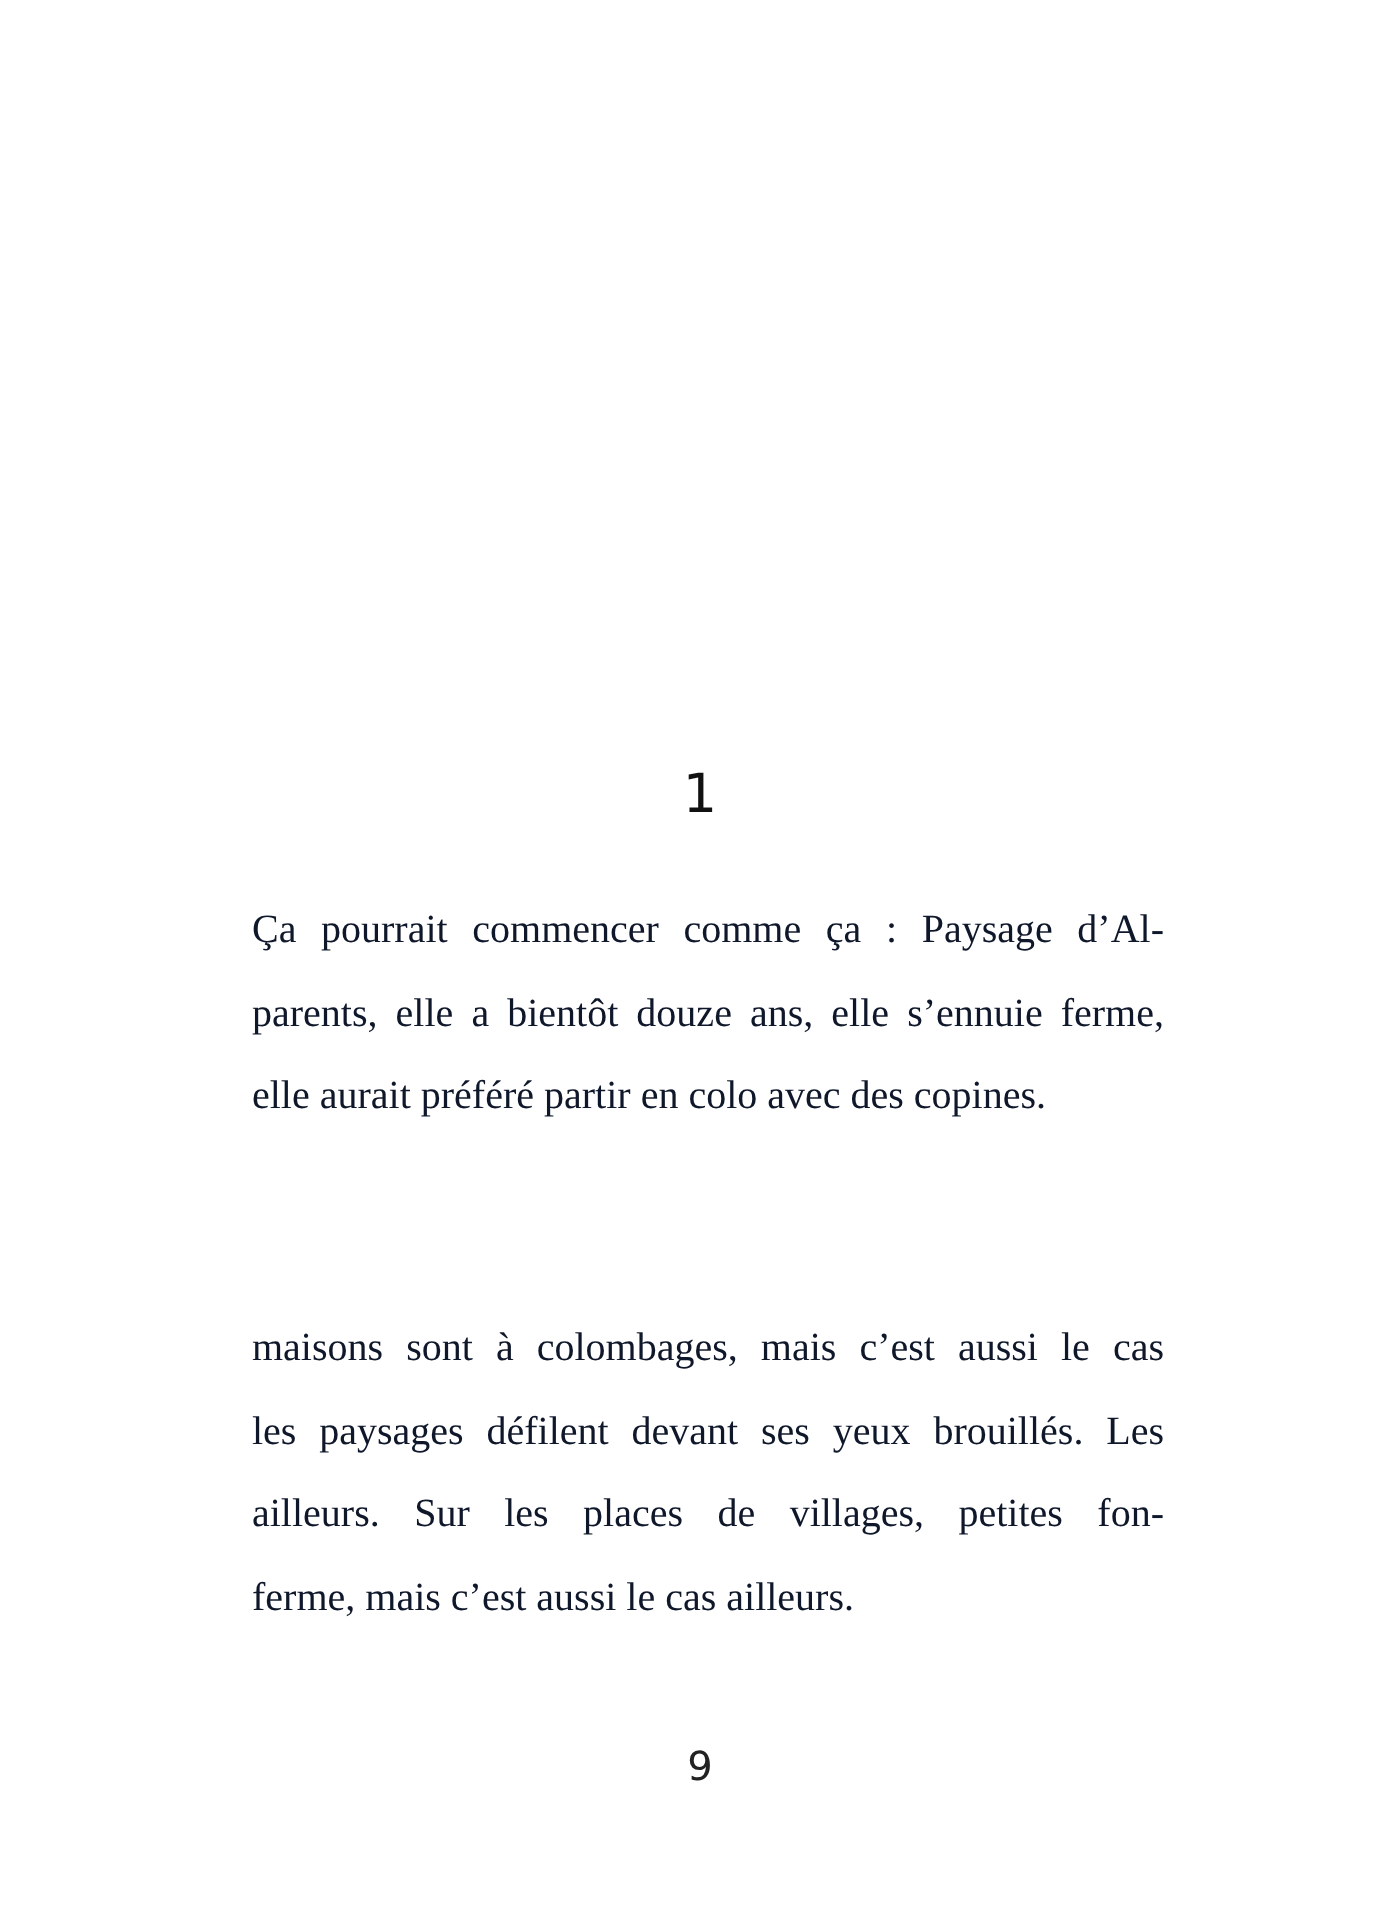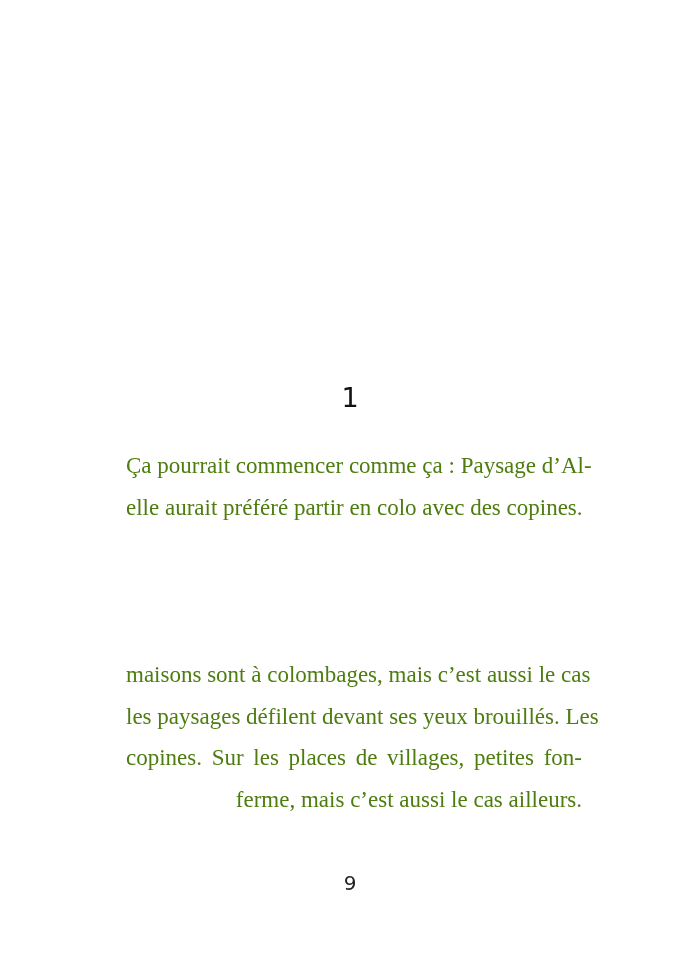--- a/index.html
+++ b/index.html
@@ -31,35 +31,35 @@
       font-size: 27px;
       font-weight: normal;
       color: #111;
       line-height: 40px;
     }
     .text-block {
       position: absolute;
       left: 126px;
       width: 456px;
       font-family: "Liberation Serif", serif;
-      font-size: 23px;
-      color: #4d7c0f;
+      font-size: 20px;
+      color: #0f172a;
     }
     .line {
       display: block;
       height: 41.5px;
       line-height: 41.5px;
       white-space: nowrap;
     }
     .justify {
       text-align: justify;
       text-align-last: justify;
     }
     .left {
-      text-align: right;
+      text-align: left;
     }
     .indent {
       padding-left: 18px;
     }
     #para1 { top: 445px; }
     #para2 { top: 654px; }
     .folio {
       position: absolute;
       top: 868px;
       left: 0;
@@ -73,25 +73,26 @@
   </style>
 </head>
 <body>
 
 <div class="page">
 
   <div class="chapter-number">1</div>
 
   <div class="text-block" id="para1">
     <span class="line justify">Ça pourrait commencer comme ça : Paysage d’Al-</span>
+    <span class="line justify">parents, elle a bientôt douze ans, elle s’ennuie ferme,</span>
     <span class="line left">elle aurait préféré partir en colo avec des copines.</span>
   </div>
 
   <div class="text-block" id="para2">
     <span class="line justify">maisons sont à colombages, mais c’est aussi le cas</span>
     <span class="line justify">les paysages défilent devant ses yeux brouillés. Les</span>
-    <span class="line justify">copines. Sur les places de villages, petites fon-</span>
+    <span class="line justify">ailleurs. Sur les places de villages, petites fon-</span>
     <span class="line left">ferme, mais c’est aussi le cas ailleurs.</span>
   </div>
 
   <div class="folio">9</div>
 
 </div>
 
 </body></html>

